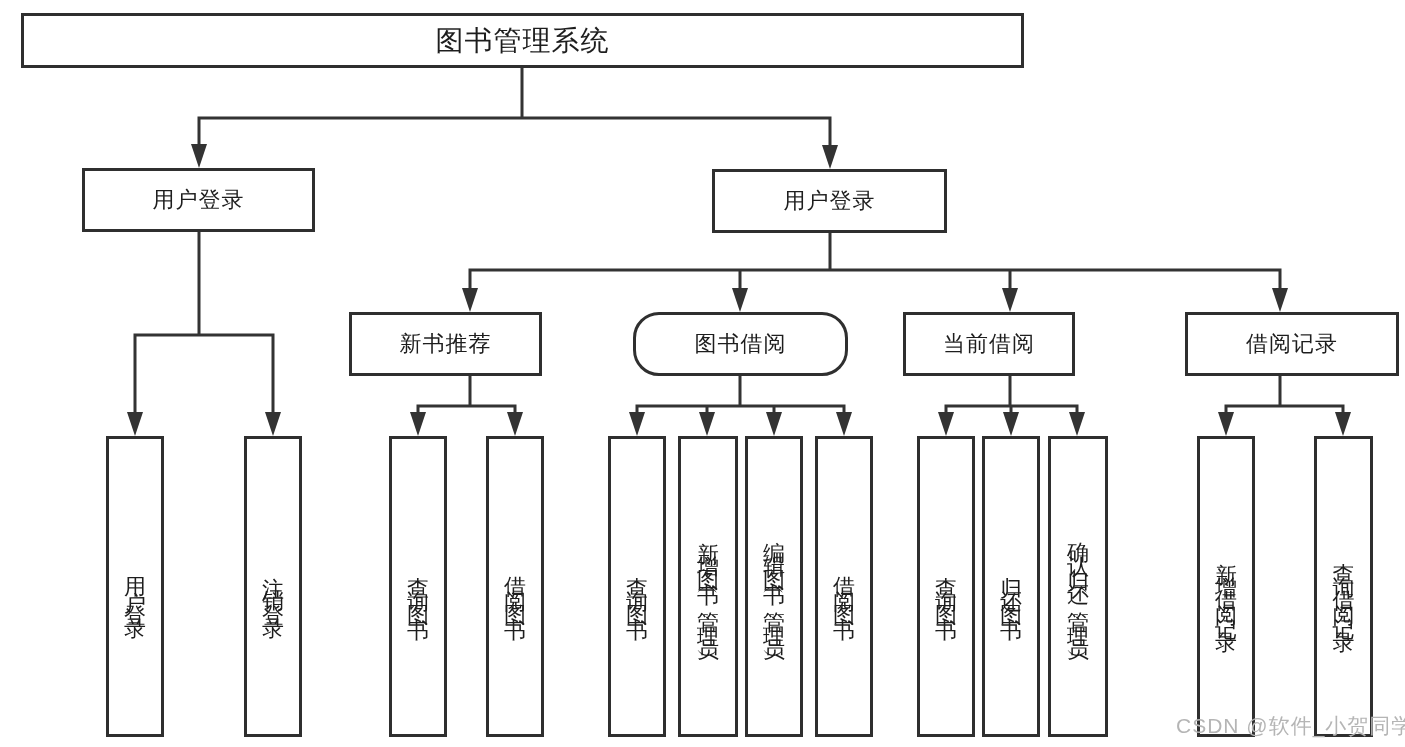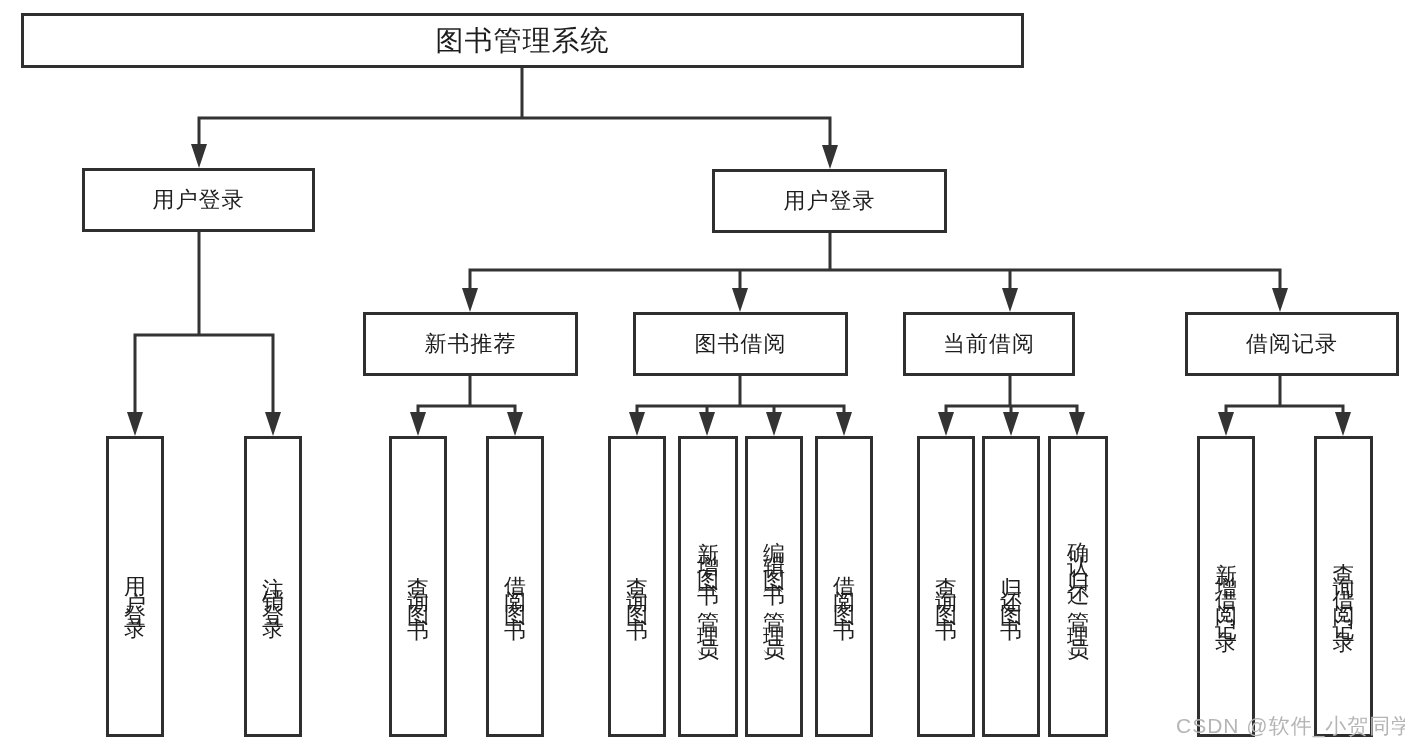--- a/index.html
+++ b/index.html
@@ -88,22 +88,22 @@
       <polygon points="1218,412 1234,412 1226,436"></polygon>
       <polygon points="1335,412 1351,412 1343,436"></polygon>
     </g>
   </svg>
 
   <div class="hbox root" style="left:21px;top:13px;width:1003px;height:55px;">图书管理系统</div>
 
   <div class="hbox" style="left:82px;top:168px;width:233px;height:64px;">用户登录</div>
   <div class="hbox" style="left:712px;top:169px;width:235px;height:64px;">用户登录</div>
 
-  <div class="hbox" style="left:363px;top:312px;width:215px;height:64px;">新书推荐</div>
-  <div class="hbox" style="left:633px;top:312px;width:215px;height:64px;">图书借阅</div>
+  <div class="hbox" style="left:349px;top:312px;width:193px;height:64px;">新书推荐</div>
+  <div class="hbox" style="left:633px;top:312px;width:215px;height:64px;border-radius:26px;">图书借阅</div>
   <div class="hbox" style="left:903px;top:312px;width:172px;height:64px;">当前借阅</div>
   <div class="hbox" style="left:1173px;top:312px;width:214px;height:64px;margin-left:12px;">借阅记录</div>
 
   <div class="vbox" style="left:106px;">用户登录</div>
   <div class="vbox" style="left:244px;">注销登录</div>
 
   <div class="vbox" style="left:389px;">查询图书</div>
   <div class="vbox" style="left:486px;">借阅图书</div>
 
   <div class="vbox" style="left:608px;">查询图书</div>

